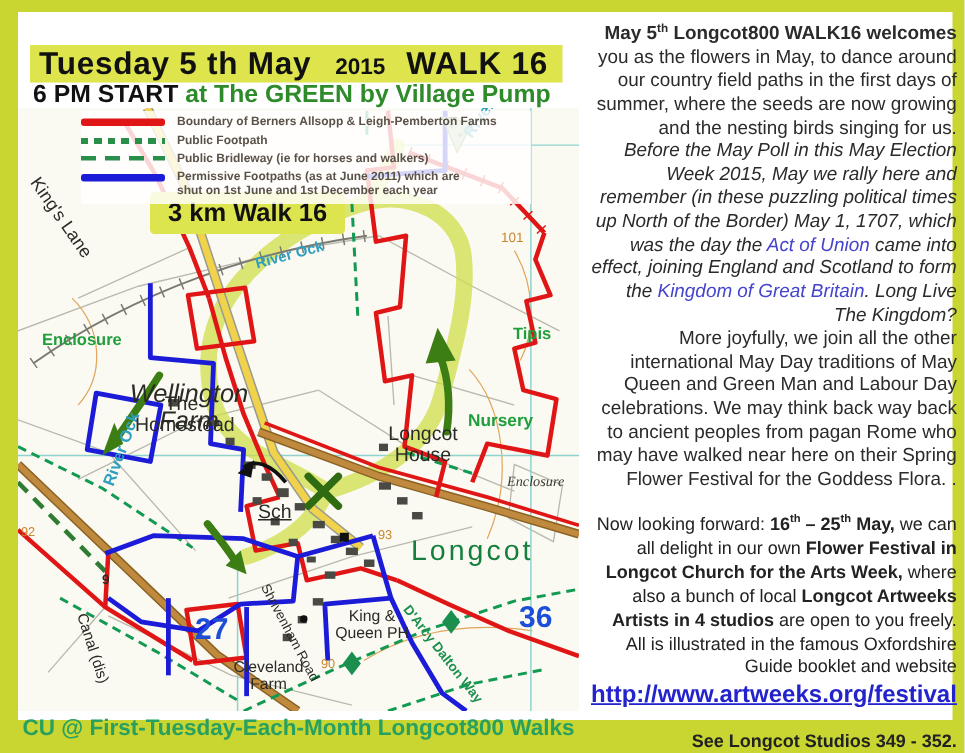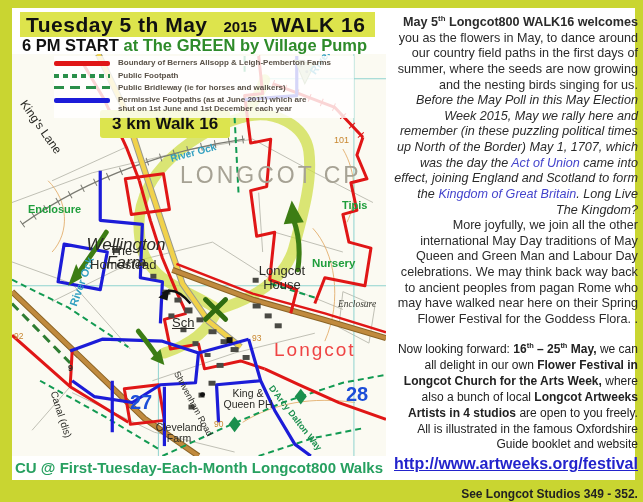--- a/index.html
+++ b/index.html
@@ -5,36 +5,36 @@
   html,body{margin:0;padding:0;}
   body{
     width:643px;height:502px;box-sizing:border-box;
     background:#c9d531;
     padding:8px 8px 22px 12px;
     font-family:"Liberation Sans","DejaVu Sans",sans-serif;
     overflow:hidden;
   }
   .inner{width:100%;height:472px;background:#ffffff;display:flex;}
   
-  .left{width:374px;flex:0 0 374px;position:relative;}
+  .left{width:374px;flex:0 0 374px;position:relative;margin-top:18px;}
   .hdr{padding:4px 0 0 8px;line-height:1.05;}
   .hl1{display:inline-block;background:#dde44c;padding:2px 10px 1px 6px;white-space:nowrap;}
   .hl1 .t-main,.hl1 .t-walk{font-size:21px;font-weight:700;color:#111;letter-spacing:.5px;}
   .hl1 .t-year{font-size:15px;font-weight:700;color:#111;margin:0 14px 0 16px;}
   .hl2{font-size:16.5px;font-weight:700;padding-left:2px;white-space:nowrap;}
   .hl2 .sub-black{color:#111;}
   .hl2 .sub-green{color:#2e8b2a;}
   
   .map{position:relative;width:374px;height:402px;overflow:hidden;}
   .map svg{position:absolute;left:0;top:0;}
   .ml{position:absolute;white-space:nowrap;line-height:1.02;z-index:3;}
   .lbl-black{color:#2b2b26;font-size:13px;}
   .lbl-green{color:#1f9e3c;font-weight:700;font-size:11px;}
   .lbl-gray{color:#a6a294;font-size:23px;letter-spacing:3px;}
-  .lbl-gray2{color:#ef4444;font-size:19px;letter-spacing:2px;}
+  .lbl-gray2{color:#15803d;font-size:19px;letter-spacing:2px;}
   .lbl-river{color:#2f9fc0;font-weight:700;font-size:10px;}
   .lbl-teal{color:#1d4ed8;font-weight:700;font-size:20px;}
   .lbl-orange{color:#c8862f;font-size:8.5px;}
   .wrap{white-space:normal;text-align:center;}
   .badge{position:absolute;left:88px;top:56px;background:#dce44e;border-radius:3px;
          padding:4px 12px;font-size:17px;font-weight:700;color:#111;z-index:3;}
   
   .legend{position:absolute;left:42px;top:2px;width:300px;z-index:4;background:rgba(255,255,255,.82);padding:2px 0;}
   .lg-row{display:flex;align-items:flex-start;margin-bottom:3px;}
   .lg-sw{width:56px;flex:0 0 56px;margin:3px 8px 0 0;}
@@ -239,35 +239,34 @@
       </div>
 
       <div class="badge">3 km Walk 16</div>
 
       <div class="ml lbl-black" style="left:16px;top:44px;font-size:12px;transform:rotate(55deg);transform-origin:left top;">King's Lane</div>
       <div class="ml lbl-black wrap" style="left:74px;top:182px;width:80px;font-size:17px;font-style:italic;">Wellington Farm</div>
       <div class="ml lbl-green" style="left:16px;top:150px;">Enclosure</div>
       <div class="ml lbl-river" style="left:158px;top:94px;transform:rotate(-15deg);">River Ock</div>
       <div class="ml lbl-river" style="left:296px;top:16px;font-size:11px;transform:rotate(-55deg);transform-origin:left top;">River Ock</div>
       <div class="ml lbl-river" style="left:56px;top:250px;font-size:11px;transform:rotate(-70deg);transform-origin:left top;">River Ock</div>
-      <div class="ml lbl-gray" style="left:168px;top:110px;">LONGCOT CP</div>
       <div class="ml lbl-green" style="left:330px;top:146px;">Tipis</div>
       <div class="ml lbl-black wrap" style="left:78px;top:190px;width:62px;">The Homestead</div>
       <div class="ml lbl-black wrap" style="left:240px;top:210px;width:60px;">Longcot House</div>
       <div class="ml lbl-green" style="left:300px;top:204px;font-size:11.5px;">Nursery</div>
       <div class="ml" style="left:326px;top:246px;font-size:9.5px;font-style:italic;font-family:'Liberation Serif','DejaVu Serif',serif;color:#3a3a32;">Enclosure</div>
       <div class="ml lbl-black" style="left:160px;top:262px;text-decoration:underline;">Sch</div>
       <div class="ml lbl-gray2" style="left:262px;top:286px;">Longcot</div>
       <div class="ml lbl-black wrap" style="left:210px;top:334px;width:52px;font-weight:400;font-size:10.5px;">King &amp; Queen PH</div>
       <div class="ml" style="left:262px;top:330px;font-size:9px;font-weight:700;color:#1b8f4e;transform:rotate(52deg);transform-origin:left top;">D'Arcy Dalton Way</div>
       <div class="ml lbl-black" style="left:46px;top:336px;font-size:10px;transform:rotate(72deg);transform-origin:left top;">Canal (dis)</div>
       <div class="ml lbl-black" style="left:168px;top:316px;font-size:9px;transform:rotate(62deg);transform-origin:left top;">Shrivenham Road</div>
       <div class="ml lbl-black wrap" style="left:136px;top:368px;width:62px;font-size:10.5px;">Cleveland Farm</div>
       <div class="ml lbl-teal" style="left:118px;top:338px;">27</div>
-      <div class="ml lbl-teal" style="left:334px;top:330px;">28</div>
+      <div class="ml lbl-teal" style="left:334px;top:330px;">36</div>
       <div class="ml lbl-black" style="left:56px;top:310px;font-size:9px;font-weight:700;">9</div>
       <div class="ml lbl-orange" style="left:202px;top:366px;">90</div>
       <div class="ml lbl-orange" style="left:2px;top:278px;">92</div>
       <div class="ml lbl-orange" style="left:240px;top:280px;">93</div>
       <div class="ml lbl-orange" style="left:322px;top:82px;font-size:9px;">101</div>
     </div>
 
     <div class="footer">CU @ First-Tuesday-Each-Month Longcot800 Walks</div>
   </div>
 

